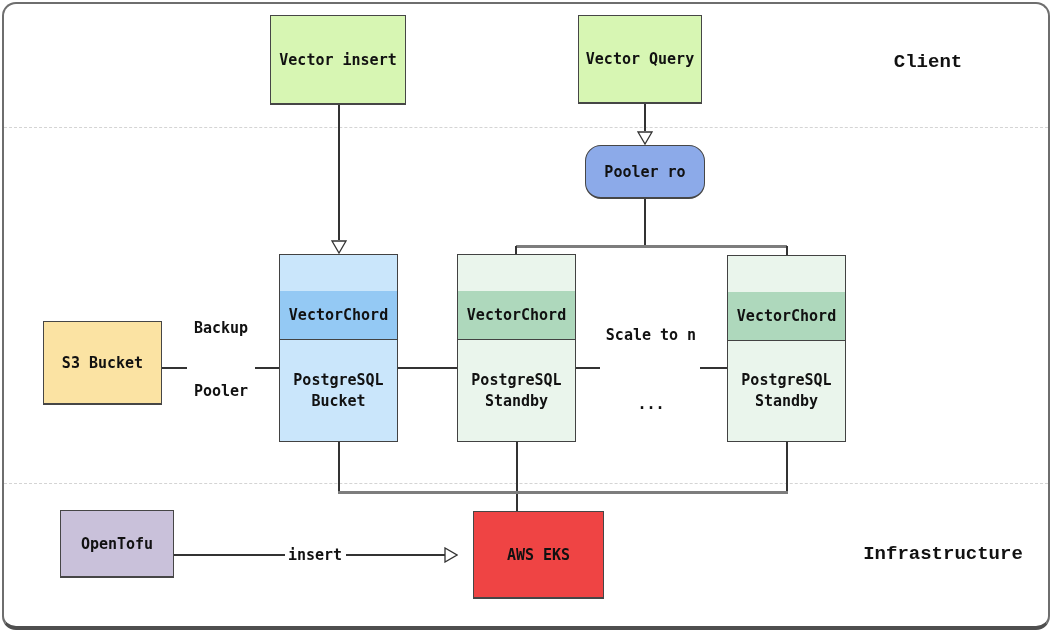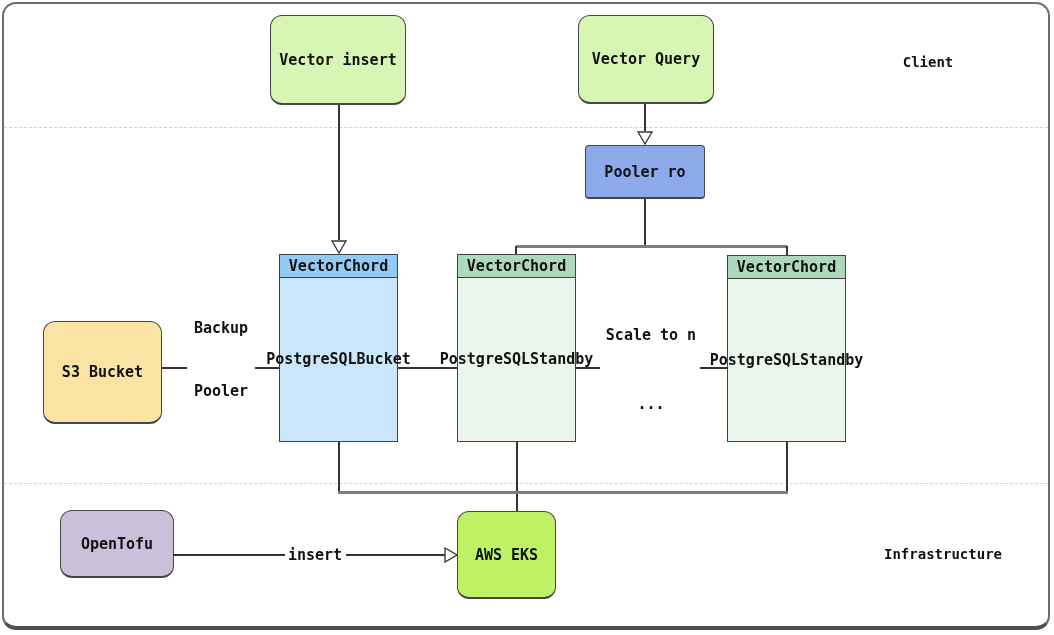--- a/index.html
+++ b/index.html
@@ -5,37 +5,37 @@
   html,body{margin:0;padding:0;background:#fff;}
   body{font-family:"DejaVu Sans Mono", monospace; font-weight:bold; color:#111;}
   #stage{position:relative;width:1054px;height:635px;background:#fff;overflow:hidden;}
 
   .frame{position:absolute;left:2px;top:2px;width:1048px;height:628px;
          border:2px solid #6e6e6e;border-bottom:4px solid #4f4f4f;border-radius:14px;
          box-sizing:border-box;background:transparent;}
   .divider{position:absolute;left:4px;width:1044px;height:0;border-top:1px dashed #d4d4d4;}
 
   .rnode{position:absolute;display:flex;align-items:center;justify-content:center;
-         border:1.5px solid #464646;border-bottom-width:2.5px;border-radius:12px;
+         border:1.5px solid #464646;border-bottom-width:2.5px;border-radius:0;
          box-sizing:border-box;font-size:15px;text-align:center;}
   .cnode{position:absolute;border:1.5px solid #424242;box-sizing:border-box;
          display:flex;flex-direction:column;font-size:15px;text-align:center;}
-  .cnode .hdr{height:23px;border-bottom:1.5px solid #424242;display:flex;
-              align-items:center;justify-content:center;box-sizing:border-box;}
-  .cnode .bdy{flex:1;display:flex;flex-direction:row;align-items:center;
+  .cnode .hdr{height:49px;border-bottom:1.5px solid #424242;display:flex;
+              align-items:center;justify-content:center;box-sizing:border-box;margin-top:36px;}
+  .cnode .bdy{flex:1;display:flex;flex-direction:column;align-items:center;
               justify-content:center;line-height:21px;}
 
   .line-v{position:absolute;width:1.5px;background:#333;}
   .line-h{position:absolute;height:1.5px;background:#333;}
   .conn-h{position:absolute;height:2.5px;background:#7d7d7d;}
 
   .edge-label{position:absolute;transform:translate(-50%,-50%);font-size:15px;
               text-align:center;line-height:21px;white-space:pre;background:#fff;padding:0 2px;}
-  .zone-label{position:absolute;transform:translate(-50%,-50%);font-size:14px;
-              text-align:center;line-height:24px;white-space:pre;}
+  .zone-label{position:absolute;transform:translate(-50%,-50%);font-size:19px;
+              text-align:center;line-height:24px;white-space:pre;font-family:Liberation Mono, monospace;}
   .arrow{position:absolute;}
 </style>
 </head>
 <body>
 
 <div id="stage">
 
   <div class="frame"></div>
   <div class="divider" style="top:127px;"></div>
   <div class="divider" style="top:483px;"></div>
@@ -80,23 +80,23 @@
   <div class="conn-h" style="left:338px;top:491px;width:450px;"></div>
 
   <div class="line-h" style="left:173px;top:554px;width:112px;"></div>
   <div class="line-h" style="left:346px;top:554px;width:99px;"></div>
   <div class="edge-label" style="left:315px;top:555px;">insert</div>
   <svg class="arrow" style="left:444px;top:547px;" width="14" height="16">
     <polygon points="1,1 1,15 13,8" fill="#ffffff" stroke="#333" stroke-width="1.3"></polygon>
   </svg>
 
   <div class="rnode" style="left:270px;top:15px;width:136px;height:90px;background:#d7f6b3;">Vector insert</div>
-  <div class="rnode" style="left:578px;top:15px;width:136px;height:89px;background:#d7f6b3;">Vector Query</div>
+  <div class="rnode" style="left:578px;top:15px;width:124px;height:89px;background:#d7f6b3;">Vector Query</div>
 
-  <div class="rnode" style="left:585px;top:145px;width:120px;height:54px;background:#8caae9;border-radius:4px;">Pooler ro</div>
+  <div class="rnode" style="left:585px;top:145px;width:120px;height:54px;background:#8caae9;border-radius:16px;">Pooler ro</div>
 
   <div class="cnode" style="left:279px;top:254px;width:119px;height:188px;background:#cae6fb;">
     <div class="hdr" style="background:#94c9f4;">VectorChord</div>
     <div class="bdy">
       <div>PostgreSQL</div>
       <div>Bucket</div>
     </div>
   </div>
 
   <div class="cnode" style="left:457px;top:254px;width:119px;height:188px;background:#eaf5ec;">
@@ -108,18 +108,18 @@
   </div>
 
   <div class="cnode" style="left:727px;top:255px;width:119px;height:187px;background:#eaf5ec;">
     <div class="hdr" style="background:#aed8bc;">VectorChord</div>
     <div class="bdy">
       <div>PostgreSQL</div>
       <div>Standby</div>
     </div>
   </div>
 
-  <div class="rnode" style="left:43px;top:321px;width:119px;height:103px;background:#fbe3a3;">S3 Bucket</div>
+  <div class="rnode" style="left:43px;top:321px;width:119px;height:84px;background:#fbe3a3;">S3 Bucket</div>
 
   <div class="rnode" style="left:60px;top:510px;width:114px;height:68px;background:#c9c1da;">OpenTofu</div>
-  <div class="rnode" style="left:457px;top:511px;width:99px;height:88px;background:#bef264;">AWS EKS</div>
+  <div class="rnode" style="left:473px;top:511px;width:131px;height:88px;background:#ef4444;">AWS EKS</div>
 
 </div>
 
 </body></html>

